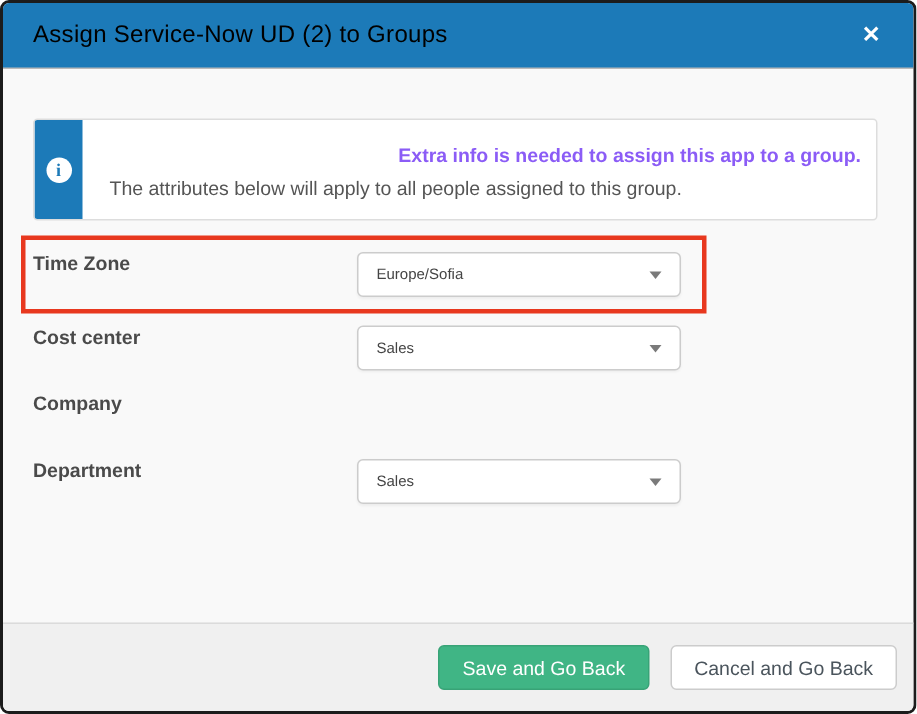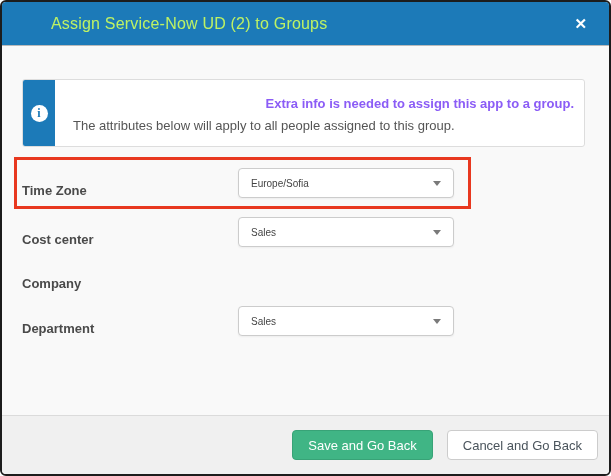--- a/index.html
+++ b/index.html
@@ -18,22 +18,22 @@
 
   
   .header {
     position: absolute; top: 0; left: 0; right: 0; height: 43px;
     background: var(--header_bg, #1c7ab8);
     display: flex; align-items: center;
     padding: 0 18px 0 20px;
     box-shadow: 0 1px 0 rgba(0,0,0,0.25);
   }
   .header .title {
-    color: #bef264; font-size: 16px; font-weight: 400; letter-spacing: .2px;
-    flex: 1 1 auto; white-space: nowrap; margin-left: 29px;
+    color: #000000; font-size: 16px; font-weight: 400; letter-spacing: .2px;
+    flex: 1 1 auto; white-space: nowrap;
   }
   .close-btn {
     color: #ffffff; font-size: 15px; font-weight: 700; line-height: 1;
     cursor: pointer; padding: 4px; user-select: none;
   }
 
   
   .banner {
     position: absolute; left: 20px; top: 77px; width: 563px; height: 68px;
     background: #ffffff; border: 1px solid #dddddd; border-radius: 3px;
@@ -53,21 +53,21 @@
   .banner-body {
     flex: 1 1 auto; padding: 12px 10px 10px 18px;
     display: flex; flex-direction: column; justify-content: center; gap: 7px;
   }
   .banner-title { font-size: 13px; font-weight: 700; color: #8b5cf6; text-align: right; }
   .banner-sub   { font-size: 13px; font-weight: 400; color: #555555; }
 
   
   .row {
     position: absolute; left: 20px; height: 30px;
-    display: flex; align-items: flex-end;
+    display: flex; align-items: flex-start;
   }
   .row-label {
     width: 216px; flex: 0 0 216px;
     font-size: 13px; font-weight: 700; color: #4a4a4a;
   }
   .select {
     width: 216px; height: 30px;
     background: #ffffff;
     border: 1px solid #cccccc; border-radius: 4px;
     box-shadow: 0 1px 2px rgba(0,0,0,0.05);

